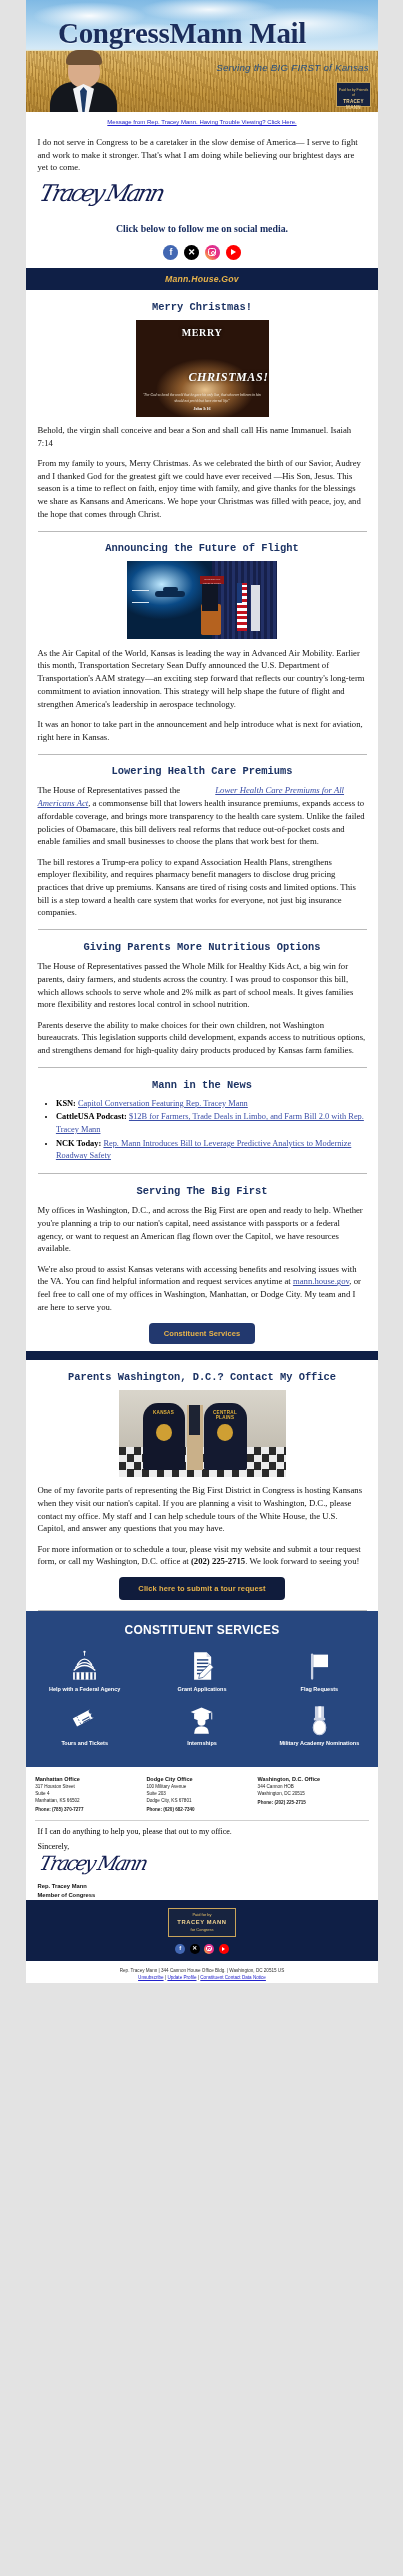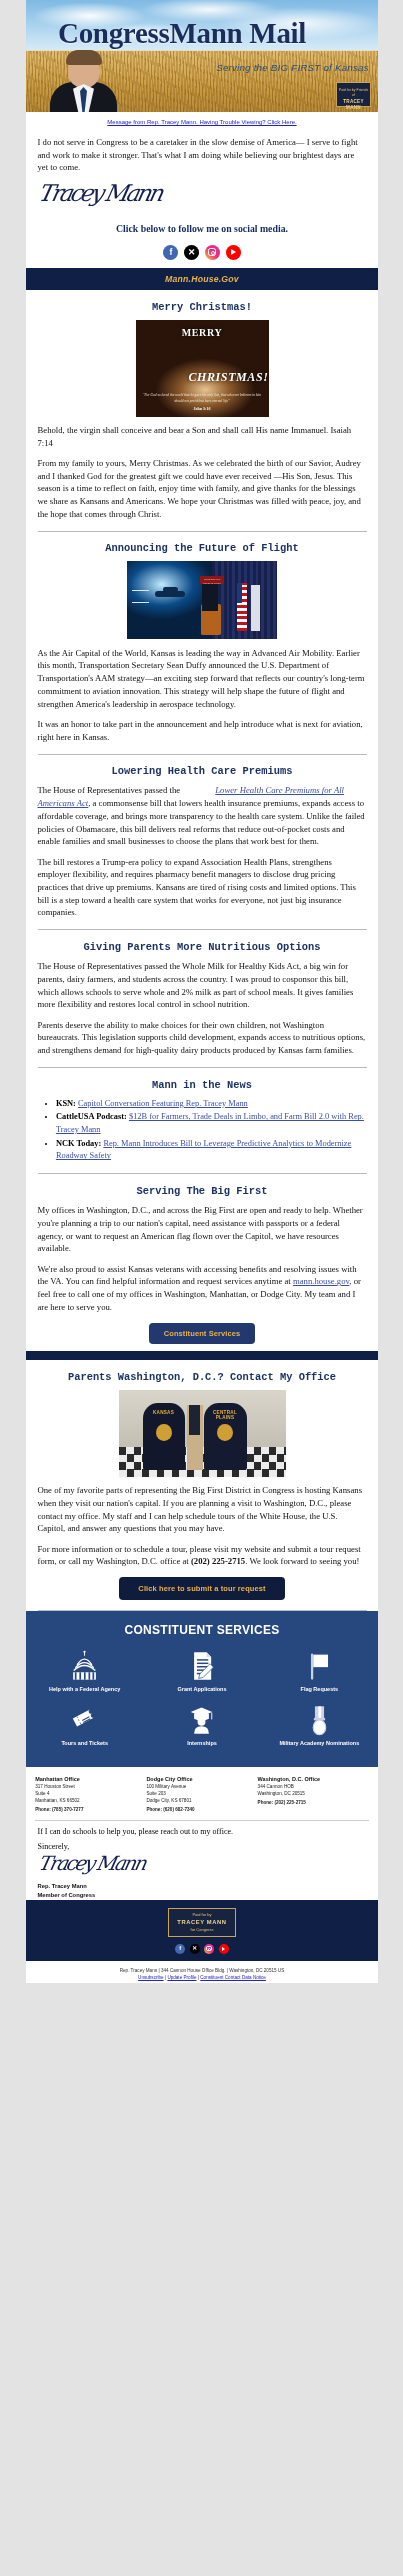--- a/index.html
+++ b/index.html
@@ -480,21 +480,21 @@
       <div class="oname">Washington, D.C. Office</div>
       <div class="oline">344 Cannon HOB</div>
       <div class="oline">Washington, DC 20515</div>
       <div class="ophone">Phone: (202) 225-2715</div>
     </div>
   </div>
 
   <hr class="thin">
 
   <div class="pad">
-    <p class="closing">If I can do schools to help you, please reach out to my office.</p>
+    <p class="closing">If I can do anything to help you, please that out to my office.</p>
     <p class="closing">Sincerely,</p>
     <div class="sig2">Tracey Mann</div>
     <div class="signame">Rep. Tracey Mann</div>
     <div class="signame">Member of Congress</div>
   </div>
 
   <div class="footerbar">
     <div class="fsign">
       <span>Paid for by</span>
       <b>TRACEY MANN</b>

